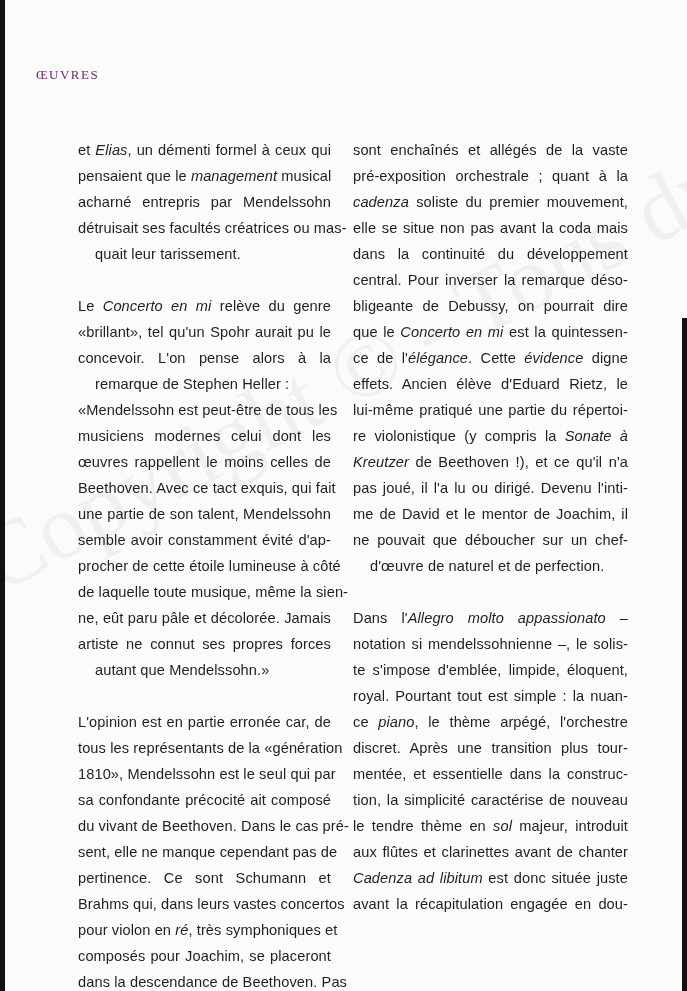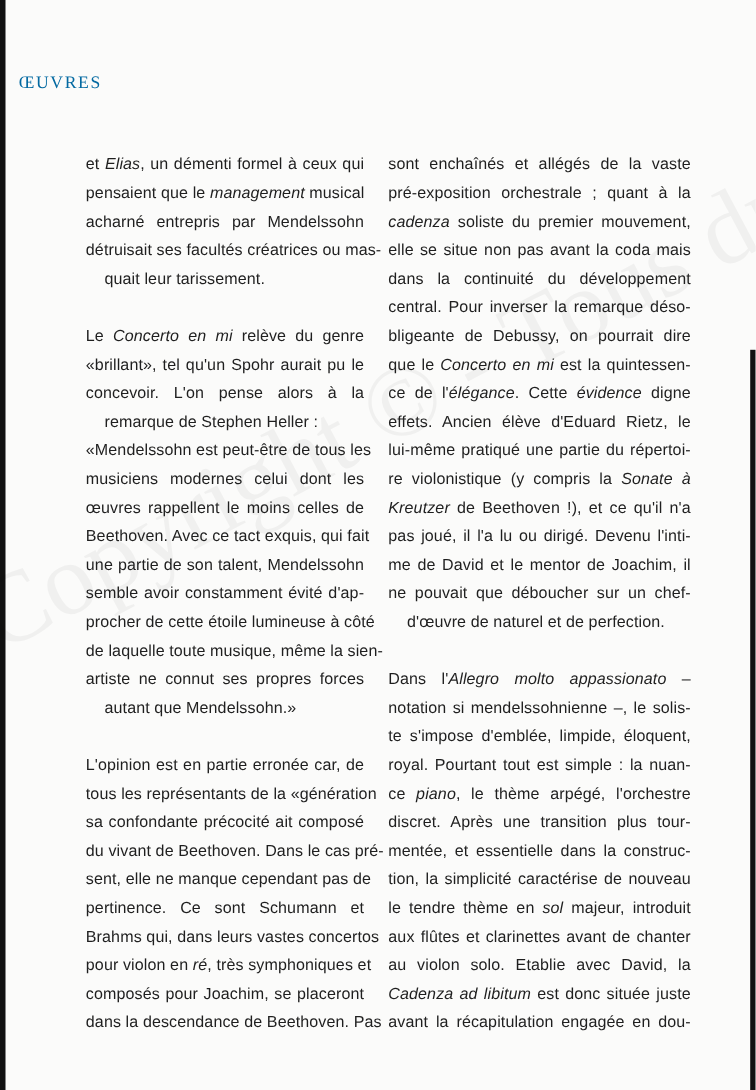--- a/index.html
+++ b/index.html
@@ -5,23 +5,23 @@
   html, body { margin: 0; padding: 0; }
   body {
     width: 687px; height: 991px; overflow: hidden; position: relative;
     background: #fbfbfa;
     font-family: "Liberation Sans", sans-serif;
     color: #1f1f1f;
   }
   .edge-left { position: absolute; left: 0; top: 0; width: 5px; height: 991px; background: #111; }
   .edge-right { position: absolute; right: 0; top: 318px; width: 5px; height: 673px; background: #111; }
   .header {
-    position: absolute; left: 17px; top: 67px;
-    font-family: "Liberation Serif", serif; font-size: 16px; letter-spacing: 1.5px;
-    color: #0369a1;
+    position: absolute; left: 36px; top: 67px;
+    font-family: "Liberation Serif", serif; font-size: 13px; letter-spacing: 1.5px;
+    color: #701a75;
   }
   .watermark {
     position: absolute; left: -40px; top: 520px;
     font-family: "Liberation Serif", serif; font-size: 92px; color: rgba(0,0,0,0.045);
     transform: rotate(-28deg); transform-origin: left top; white-space: nowrap;
     pointer-events: none;
   }
   .col { position: absolute; top: 137px; }
   .col-left { left: 78px; width: 253px; }
   .col-right { left: 353px; width: 275px; }
@@ -56,25 +56,27 @@
     <div class="line"><span>concevoir. L'on pense alors à la</span></div>
     <div class="line last"><span>remarque de Stephen Heller :</span></div>
     <div class="line"><span>«Mendelssohn est peut-être de tous les</span></div>
     <div class="line"><span>musiciens modernes celui dont les</span></div>
     <div class="line"><span>œuvres rappellent le moins celles de</span></div>
     <div class="line"><span>Beethoven. Avec ce tact exquis, qui fait</span></div>
     <div class="line"><span>une partie de son talent, Mendelssohn</span></div>
     <div class="line"><span>semble avoir constamment évité d'ap-</span></div>
     <div class="line"><span>procher de cette étoile lumineuse à côté</span></div>
     <div class="line"><span>de laquelle toute musique, même la sien-</span></div>
+    <div class="line"><span>ne, eût paru pâle et décolorée. Jamais</span></div>
     <div class="line"><span>artiste ne connut ses propres forces</span></div>
     <div class="line last"><span>autant que Mendelssohn.»</span></div>
     <div class="line blank"></div>
     <div class="line"><span>L'opinion est en partie erronée car, de</span></div>
     <div class="line"><span>tous les représentants de la «génération</span></div>
+    <div class="line"><span>1810», Mendelssohn est le seul qui par</span></div>
     <div class="line"><span>sa confondante précocité ait composé</span></div>
     <div class="line"><span>du vivant de Beethoven. Dans le cas pré-</span></div>
     <div class="line"><span>sent, elle ne manque cependant pas de</span></div>
     <div class="line"><span>pertinence. Ce sont Schumann et</span></div>
     <div class="line"><span>Brahms qui, dans leurs vastes concertos</span></div>
     <div class="line"><span>pour violon en </span><i>ré</i><span>, très symphoniques et</span></div>
     <div class="line"><span>composés pour Joachim, se placeront</span></div>
     <div class="line"><span>dans la descendance de Beethoven. Pas</span></div>
   </div>
 <div class="col col-right" id="col-1">
@@ -99,16 +101,15 @@
     <div class="line"><span>Dans l'</span><i>Allegro molto appassionato</i><span> –</span></div>
     <div class="line"><span>notation si mendelssohnienne –, le solis-</span></div>
     <div class="line"><span>te s'impose d'emblée, limpide, éloquent,</span></div>
     <div class="line"><span>royal. Pourtant tout est simple : la nuan-</span></div>
     <div class="line"><span>ce </span><i>piano</i><span>, le thème arpégé, l'orchestre</span></div>
     <div class="line"><span>discret. Après une transition plus tour-</span></div>
     <div class="line"><span>mentée, et essentielle dans la construc-</span></div>
     <div class="line"><span>tion, la simplicité caractérise de nouveau</span></div>
     <div class="line"><span>le tendre thème en </span><i>sol</i><span> majeur, introduit</span></div>
     <div class="line"><span>aux flûtes et clarinettes avant de chanter</span></div>
-    <div class="line"><span>au violon solo. Etablie avec David, la</span></div>
     <div class="line"><i>Cadenza ad libitum</i><span> est donc située juste</span></div>
     <div class="line"><span>avant la récapitulation engagée en dou-</span></div>
   </div>
 
 </body></html>

